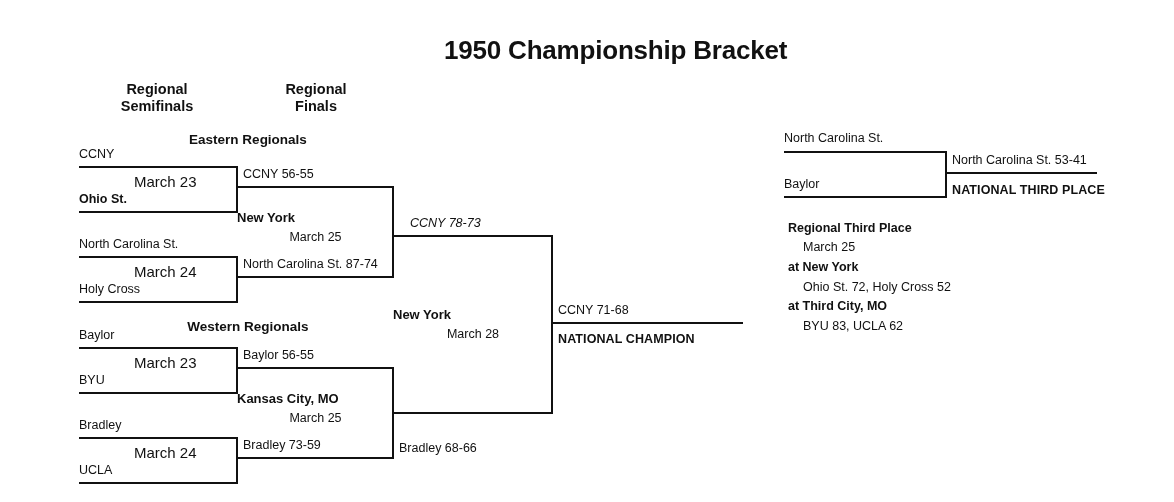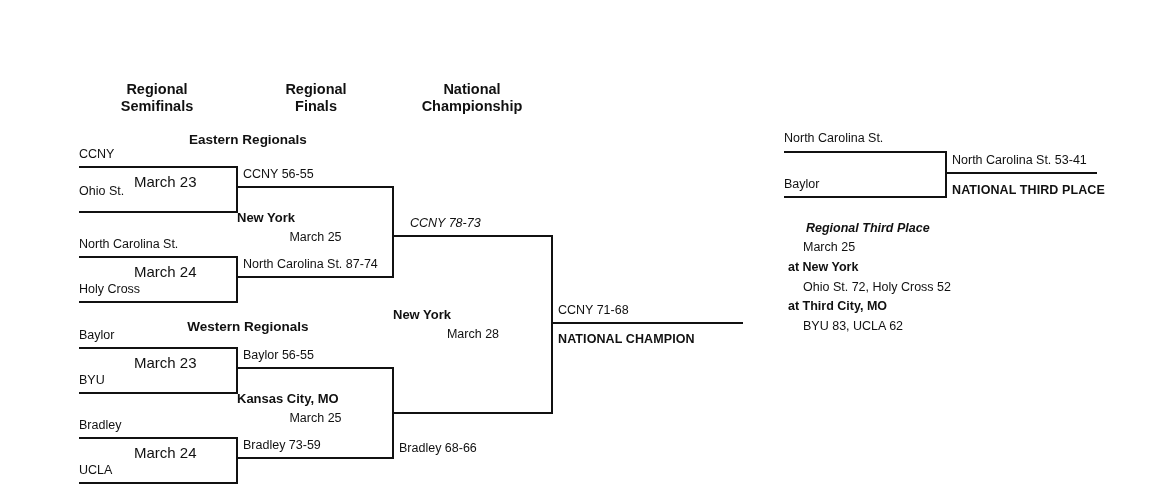--- a/index.html
+++ b/index.html
@@ -86,44 +86,41 @@
   .vline {
     background: #111111;
     width: 2px;
   }
 </style>
 </head>
 <body>
 
 <div id="bracket-page">
 
+  <div class="abs title" style="left:444px; top:35px;">1950 Championship Bracket</div>
 
   <div class="abs col-head" style="left:98px; top:81px; width:118px;">
     <div>Regional</div>
     <div>Semifinals</div>
   </div>
 
   <div class="abs col-head" style="left:257px; top:81px; width:118px;">
     <div>Regional</div>
     <div>Finals</div>
   </div>
 
-  <div class="abs col-head" style="left:411px; top:81px; width:122px;">
-    <div>National</div>
-    <div>Championship</div>
-  </div>
 
   <div class="abs region-head" style="left:130px; top:132px; width:236px;">Eastern Regionals</div>
 
   <div class="abs region-head" style="left:130px; top:319px; width:236px;">Western Regionals</div>
 
   <div class="abs team" style="left:79px; top:147px;">CCNY</div>
   <div class="abs hline" style="left:79px; top:166px; width:159px;"></div>
   <div class="abs date" style="left:134px; top:173px;">March 23</div>
-  <div class="abs team" style="left:79px; top:184px;">Ohio St.</div>
+  <div class="abs team" style="left:79px; top:192px;font-weight:bold;">Ohio St.</div>
   <div class="abs hline" style="left:79px; top:211px; width:159px;"></div>
   <div class="abs vline" style="left:236px; top:166px; height:47px;"></div>
 
   <div class="abs team" style="left:79px; top:237px;">North Carolina St.</div>
   <div class="abs hline" style="left:79px; top:256px; width:159px;"></div>
   <div class="abs date" style="left:134px; top:263px;">March 24</div>
   <div class="abs team" style="left:79px; top:282px;">Holy Cross</div>
   <div class="abs hline" style="left:79px; top:301px; width:159px;"></div>
   <div class="abs vline" style="left:236px; top:256px; height:47px;"></div>
 
@@ -178,20 +175,20 @@
   <div class="abs team" style="left:784px; top:131px;">North Carolina St.</div>
   <div class="abs hline" style="left:784px; top:151px; width:163px;"></div>
   <div class="abs team" style="left:784px; top:177px;">Baylor</div>
   <div class="abs hline" style="left:784px; top:196px; width:163px;"></div>
   <div class="abs vline" style="left:945px; top:151px; height:47px;"></div>
 
   <div class="abs result" style="left:952px; top:153px;">North Carolina St. 53-41</div>
   <div class="abs hline" style="left:946px; top:172px; width:151px;"></div>
   <div class="abs caps-label" style="left:952px; top:183px;">NATIONAL THIRD PLACE</div>
 
-  <div class="abs note-head" style="left:806px; top:221px;font-style:italic;">Regional Third Place</div>
+  <div class="abs note-head" style="left:788px; top:221px;">Regional Third Place</div>
   <div class="abs note-sub" style="left:803px; top:240px;">March 25</div>
   <div class="abs note-head" style="left:788px; top:260px;">at New York</div>
   <div class="abs note-sub" style="left:803px; top:280px;">Ohio St. 72, Holy Cross 52</div>
   <div class="abs note-head" style="left:788px; top:299px;">at Third City, MO</div>
   <div class="abs note-sub" style="left:803px; top:319px;">BYU 83, UCLA 62</div>
 
 </div>
 
 </body></html>

